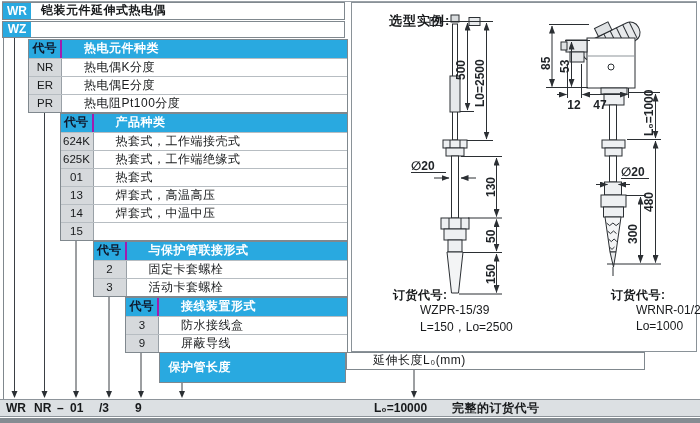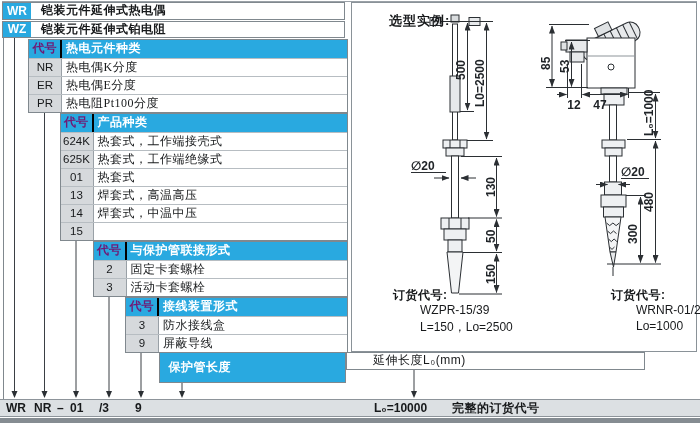--- a/index.html
+++ b/index.html
@@ -14,23 +14,23 @@
   .tcode{flex:0 0 28px;background:#29a9e0;color:#fff;font-weight:700;font-size:12px;
          display:flex;align-items:center;justify-content:center;}
   .tdesc{flex:1;display:flex;align-items:center;padding-left:10px;font-size:12px;font-weight:700;letter-spacing:.5px;}
 
   
   .grp{position:absolute;background:#fff;border:1px solid #80888e;}
   .grp .row{display:flex;height:18px;box-sizing:border-box;border-top:1px solid #b7bdc2;font-size:12px;}
   .grp .row:first-child{border-top:none;}
   .grp .code{flex:0 0 33px;background:#d6d9dc;border-right:1px solid #99a0a6;box-sizing:border-box;
              display:flex;align-items:center;justify-content:center;font-size:11.5px;}
-  .grp .desc{flex:1;display:flex;align-items:center;padding-left:4px;letter-spacing:.5px;font-family:Liberation Serif, serif;}
+  .grp .desc{flex:1;display:flex;align-items:center;padding-left:22px;letter-spacing:.5px;}
   .grp .row.hdr{background:#29a9e0;}
-  .grp .row.hdr .code{background:#29a9e0;color:#701a75;font-weight:700;border-right:2px solid #000000;font-size:12px;}
+  .grp .row.hdr .code{background:#29a9e0;color:#0f172a;font-weight:700;border-right:2px solid #a21caf;font-size:12px;}
   .grp .row.hdr .desc{color:#fff;font-weight:700;}
 
   
   .lenhdr{position:absolute;left:158.5px;top:352px;width:187.5px;height:31px;background:#29a9e0;color:#fff;
           font-weight:700;font-size:12px;display:flex;align-items:center;padding-left:9px;
           border:1px solid #80888e;box-sizing:border-box;letter-spacing:.5px;}
   .lendesc{position:absolute;left:346px;top:352px;width:299px;height:17.5px;background:#fff;
            font-size:12px;display:flex;align-items:center;padding-left:26px;
            border:1px solid #80888e;box-sizing:border-box;letter-spacing:.5px;}
 
@@ -195,21 +195,20 @@
   <div class="layer">
 
     <div class="panelbox"></div>
 
     <div class="toprow" style="left:2px;top:2px;">
       <div class="tcode">WR</div>
       <div class="tdesc">铠装元件延伸式热电偶</div>
     </div>
     <div class="toprow" style="left:2px;top:20.5px;">
       <div class="tcode">WZ</div>
-      <div class="tdesc">铠装元件延伸式铂电阻</div>
     </div>
 
     <div class="grp" style="left:28px;top:38.5px;width:318px;">
       <div class="row hdr">
         <div class="code">代号</div>
         <div class="desc">热电元件种类</div>
       </div>
       <div class="row">
         <div class="code">NR</div>
         <div class="desc">热电偶K分度</div>

